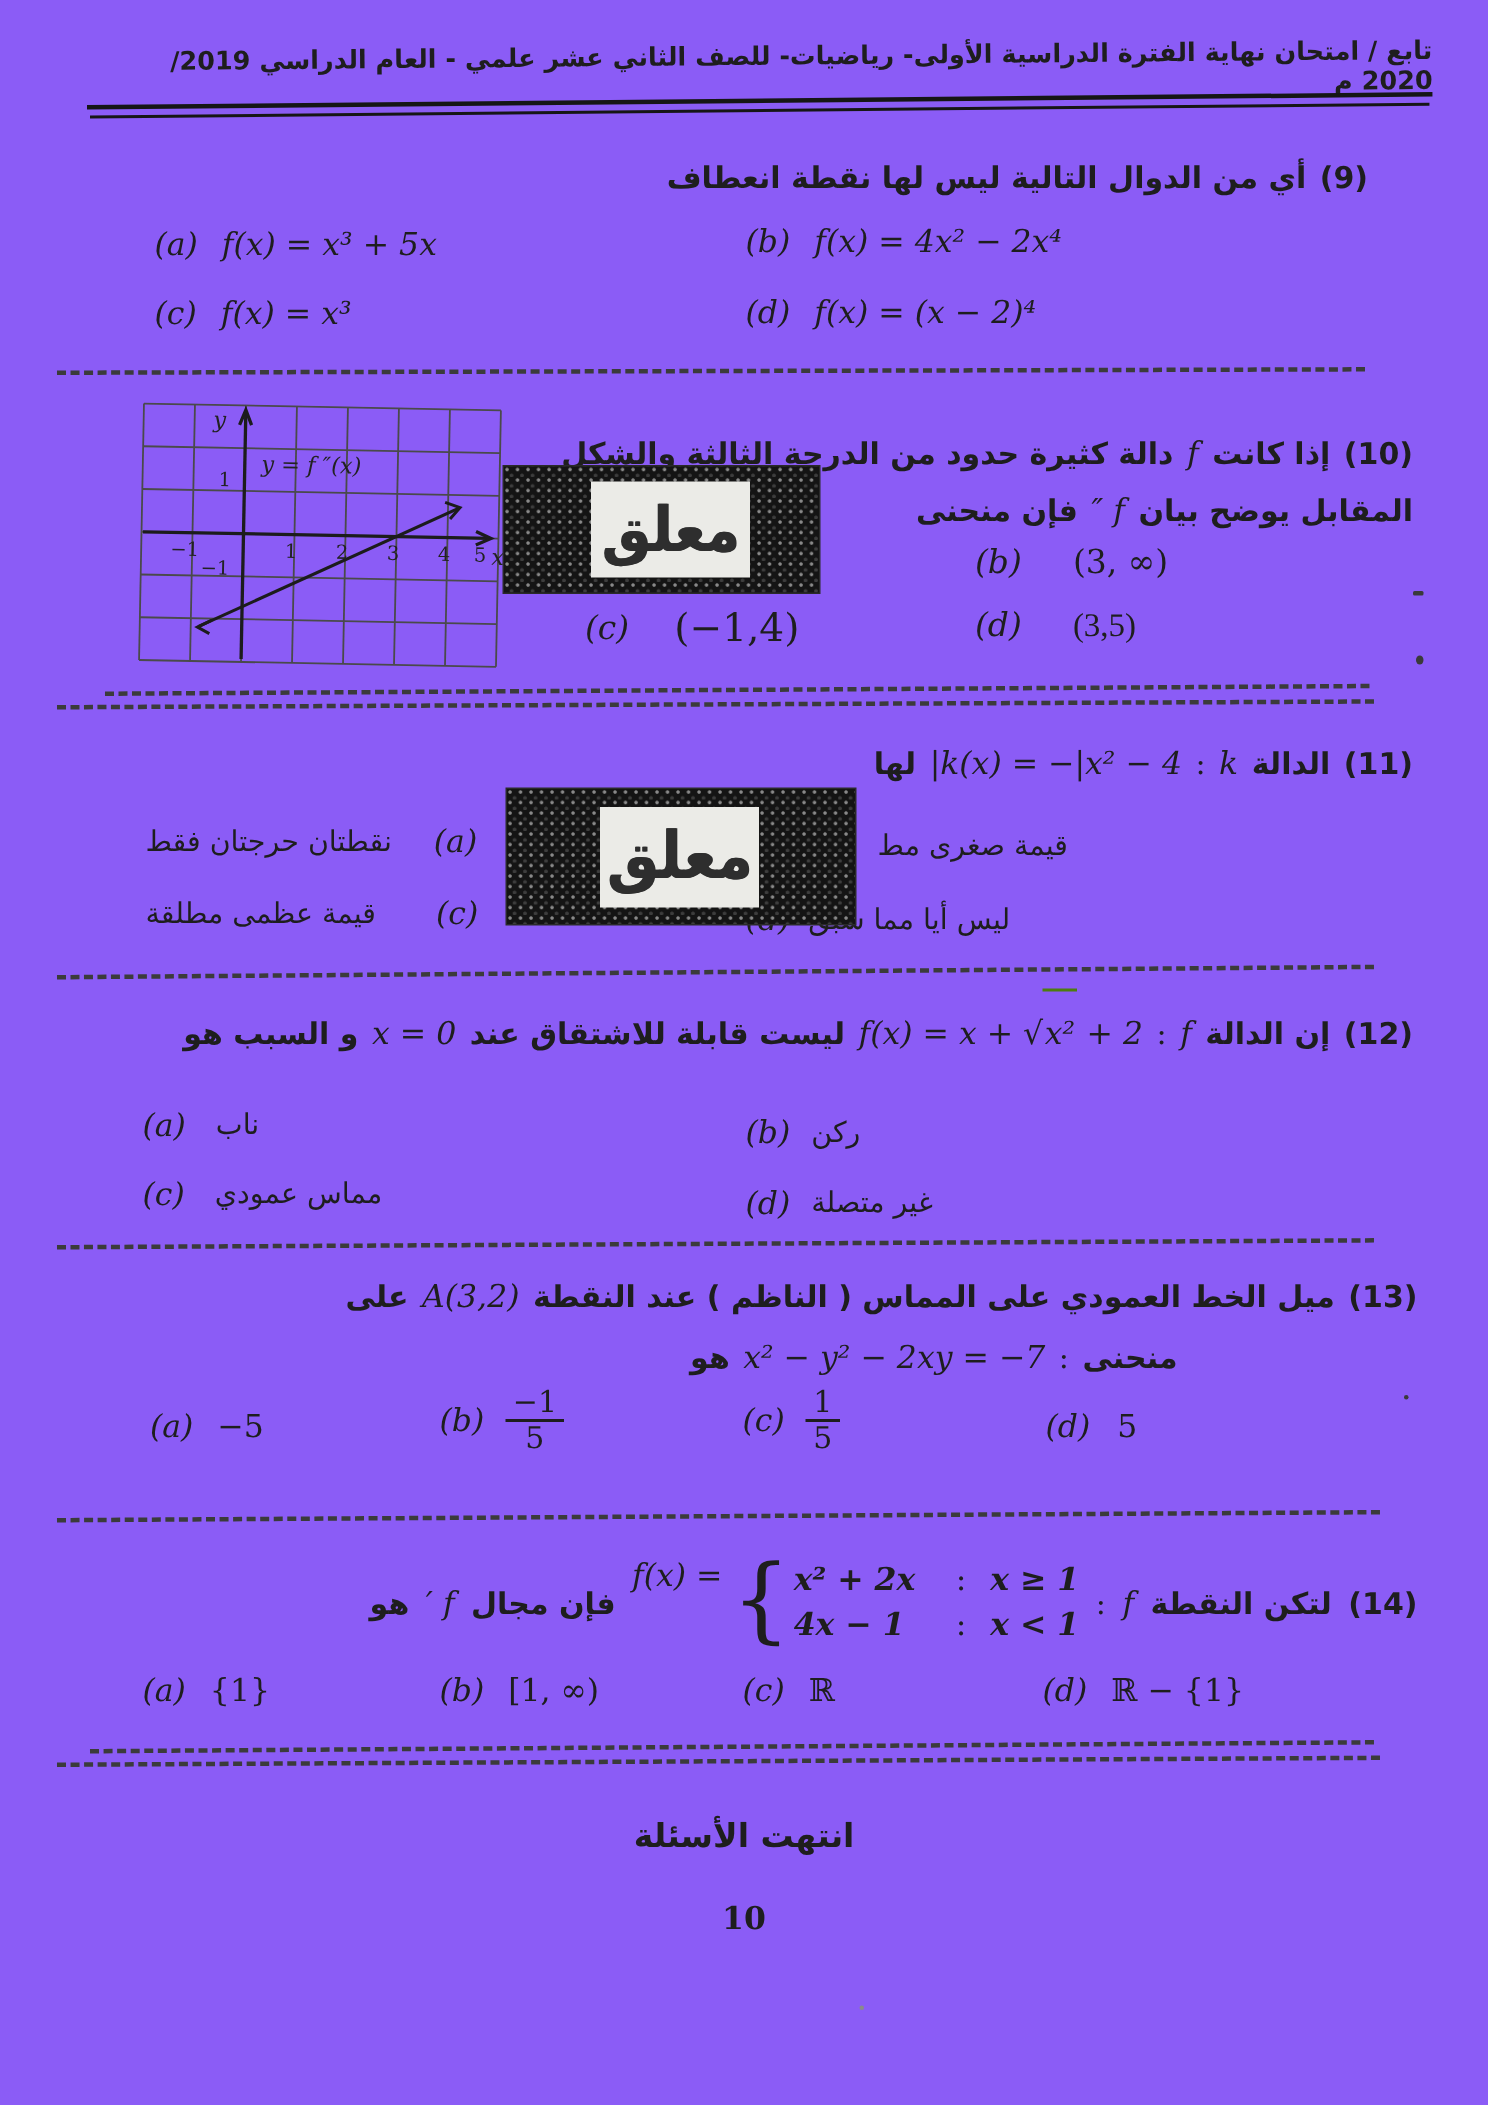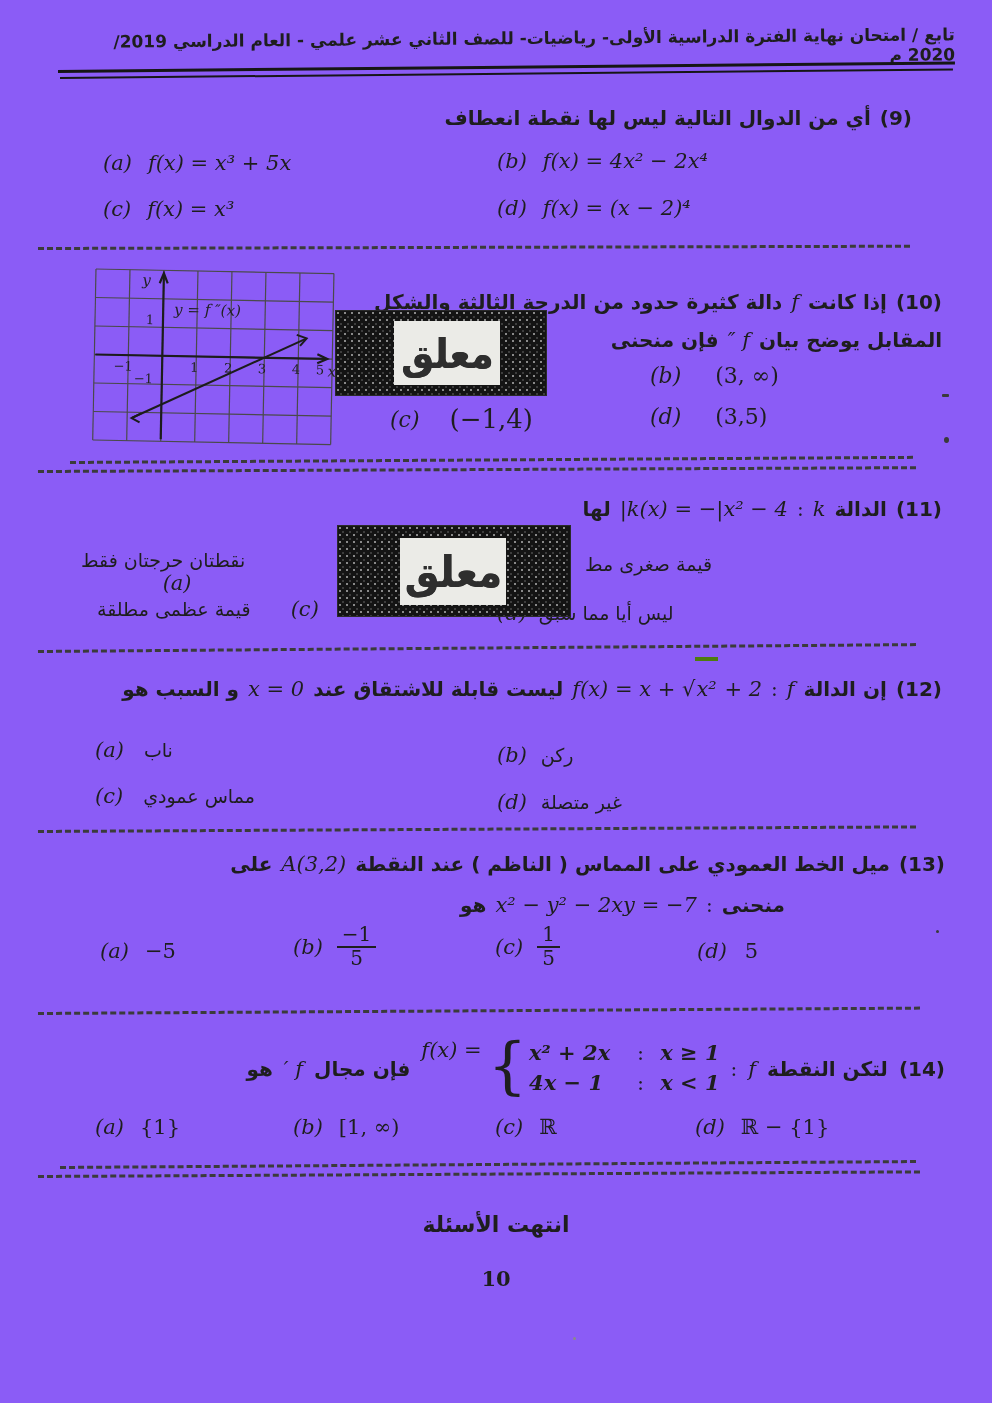--- a/index.html
+++ b/index.html
@@ -39,21 +39,21 @@
     text-shadow:0.7px 0 0 #2e2e2e;
   }
   .frac{display:inline-flex; flex-direction:column; align-items:center; line-height:1.05;
         font-family:"DejaVu Serif",serif; font-size:20px;}
   .frac .num{border-bottom:2px solid #1e1e1e; padding:0 5px 1px 5px;}
   .pw{display:inline-flex; direction:ltr; unicode-bidi:isolate;}
   .pw .brace{font-family:"DejaVu Serif",serif; font-size:62px; font-weight:300; line-height:0.9; margin:0 2px 6px 6px;}
   .pwrow{display:flex; align-items:center; column-gap:16px; font-family:"DejaVu Serif",serif;
          font-style:italic; font-size:21px; line-height:1.45;}
   .pwrow .expr{min-width:92px;}
-  .rad{border-top:4px solid #4d7c0f; padding:16px 1px;}
+  .rad{border-top:2px solid #4d7c0f; padding:16px 1px;}
   .speck{position:absolute; background:#3a3a3a; border-radius:50%;}
   .gtxt{font-family:"DejaVu Serif",serif; font-size:13px; fill:#222;}
   .gital{font-style:italic; font-size:15px;}
 </style>
 </head>
 <body>
 
 <div class="page">
 
   <div class="abs ar" style="top:28px; left:105px; width:850px; direction:rtl; text-align:right; font-size:17px; font-weight:bold; transform:rotate(-0.5deg);">تابع / امتحان نهاية الفترة الدراسية الأولى- رياضيات- للصف الثاني عشر علمي - العام الدراسي 2019/ 2020 م</div>
@@ -154,38 +154,38 @@
     <div class="abs opt" style="top:363px; left:650px;">
       <span class="lt" style="font-size:22px;">(b)</span>
       <span class="val" style="margin-left:34px; font-size:22px;">(3, ∞)</span>
     </div>
     <div class="abs opt" style="top:404px; left:390px;">
       <span class="lt" style="font-size:22px;">(c)</span>
       <span class="val" style="margin-left:30px; font-size:26px;">(−1,4)</span>
     </div>
     <div class="abs opt" style="top:404px; left:650px;">
       <span class="lt" style="font-size:22px;">(d)</span>
-      <span class="val" style="margin-left:34px; font-size:22px;">(3,5)</span>
+      <span class="val" style="margin-left:34px; font-size:22px;font-family:Liberation Serif, serif;">(3,5)</span>
     </div>
   </div>
 
   <div class="sep" style="top:461px; left:70px; width:843px; transform:rotate(-0.35deg);"></div>
   <div class="sep" style="top:470px; left:38px; width:878px; transform:rotate(-0.25deg);"></div>
 
   <div>
     <div class="abs rtlline qhead" style="top:497px; left:500px; width:442px; z-index:1;">
       <span class="qnum">(11)</span>
       <span class="ar">الدالة</span>
       <span class="math" style="font-size:21px;">k</span>
       <span class="mup">:</span>
       <span class="math" style="font-size:21px;">k(x) = −|x² − 4|</span>
       <span class="ar">لها</span>
     </div>
 
-    <div class="abs opt" style="top:549px; left:81px;flex-direction:column;">
+    <div class="abs opt" style="top:549px; left:97px;">
       <span class="ar" style="font-size:19px;">نقطتان حرجتان فقط</span>
       <span class="lt" style="margin-left:28px;">(a)</span>
     </div>
     <div class="abs opt" style="top:597px; left:97px;">
       <span class="ar" style="font-size:19px;">قيمة عظمى مطلقة</span>
       <span class="lt" style="margin-left:40px;">(c)</span>
     </div>
     <div class="abs ar" style="top:553px; left:530px; width:182px; direction:rtl; text-align:right; font-size:19px; white-space:nowrap; z-index:1;">قيمة صغرى مط</div>
     <div class="abs opt" style="top:601px; left:497px; z-index:1;">
       <span class="lt">(d)</span>

